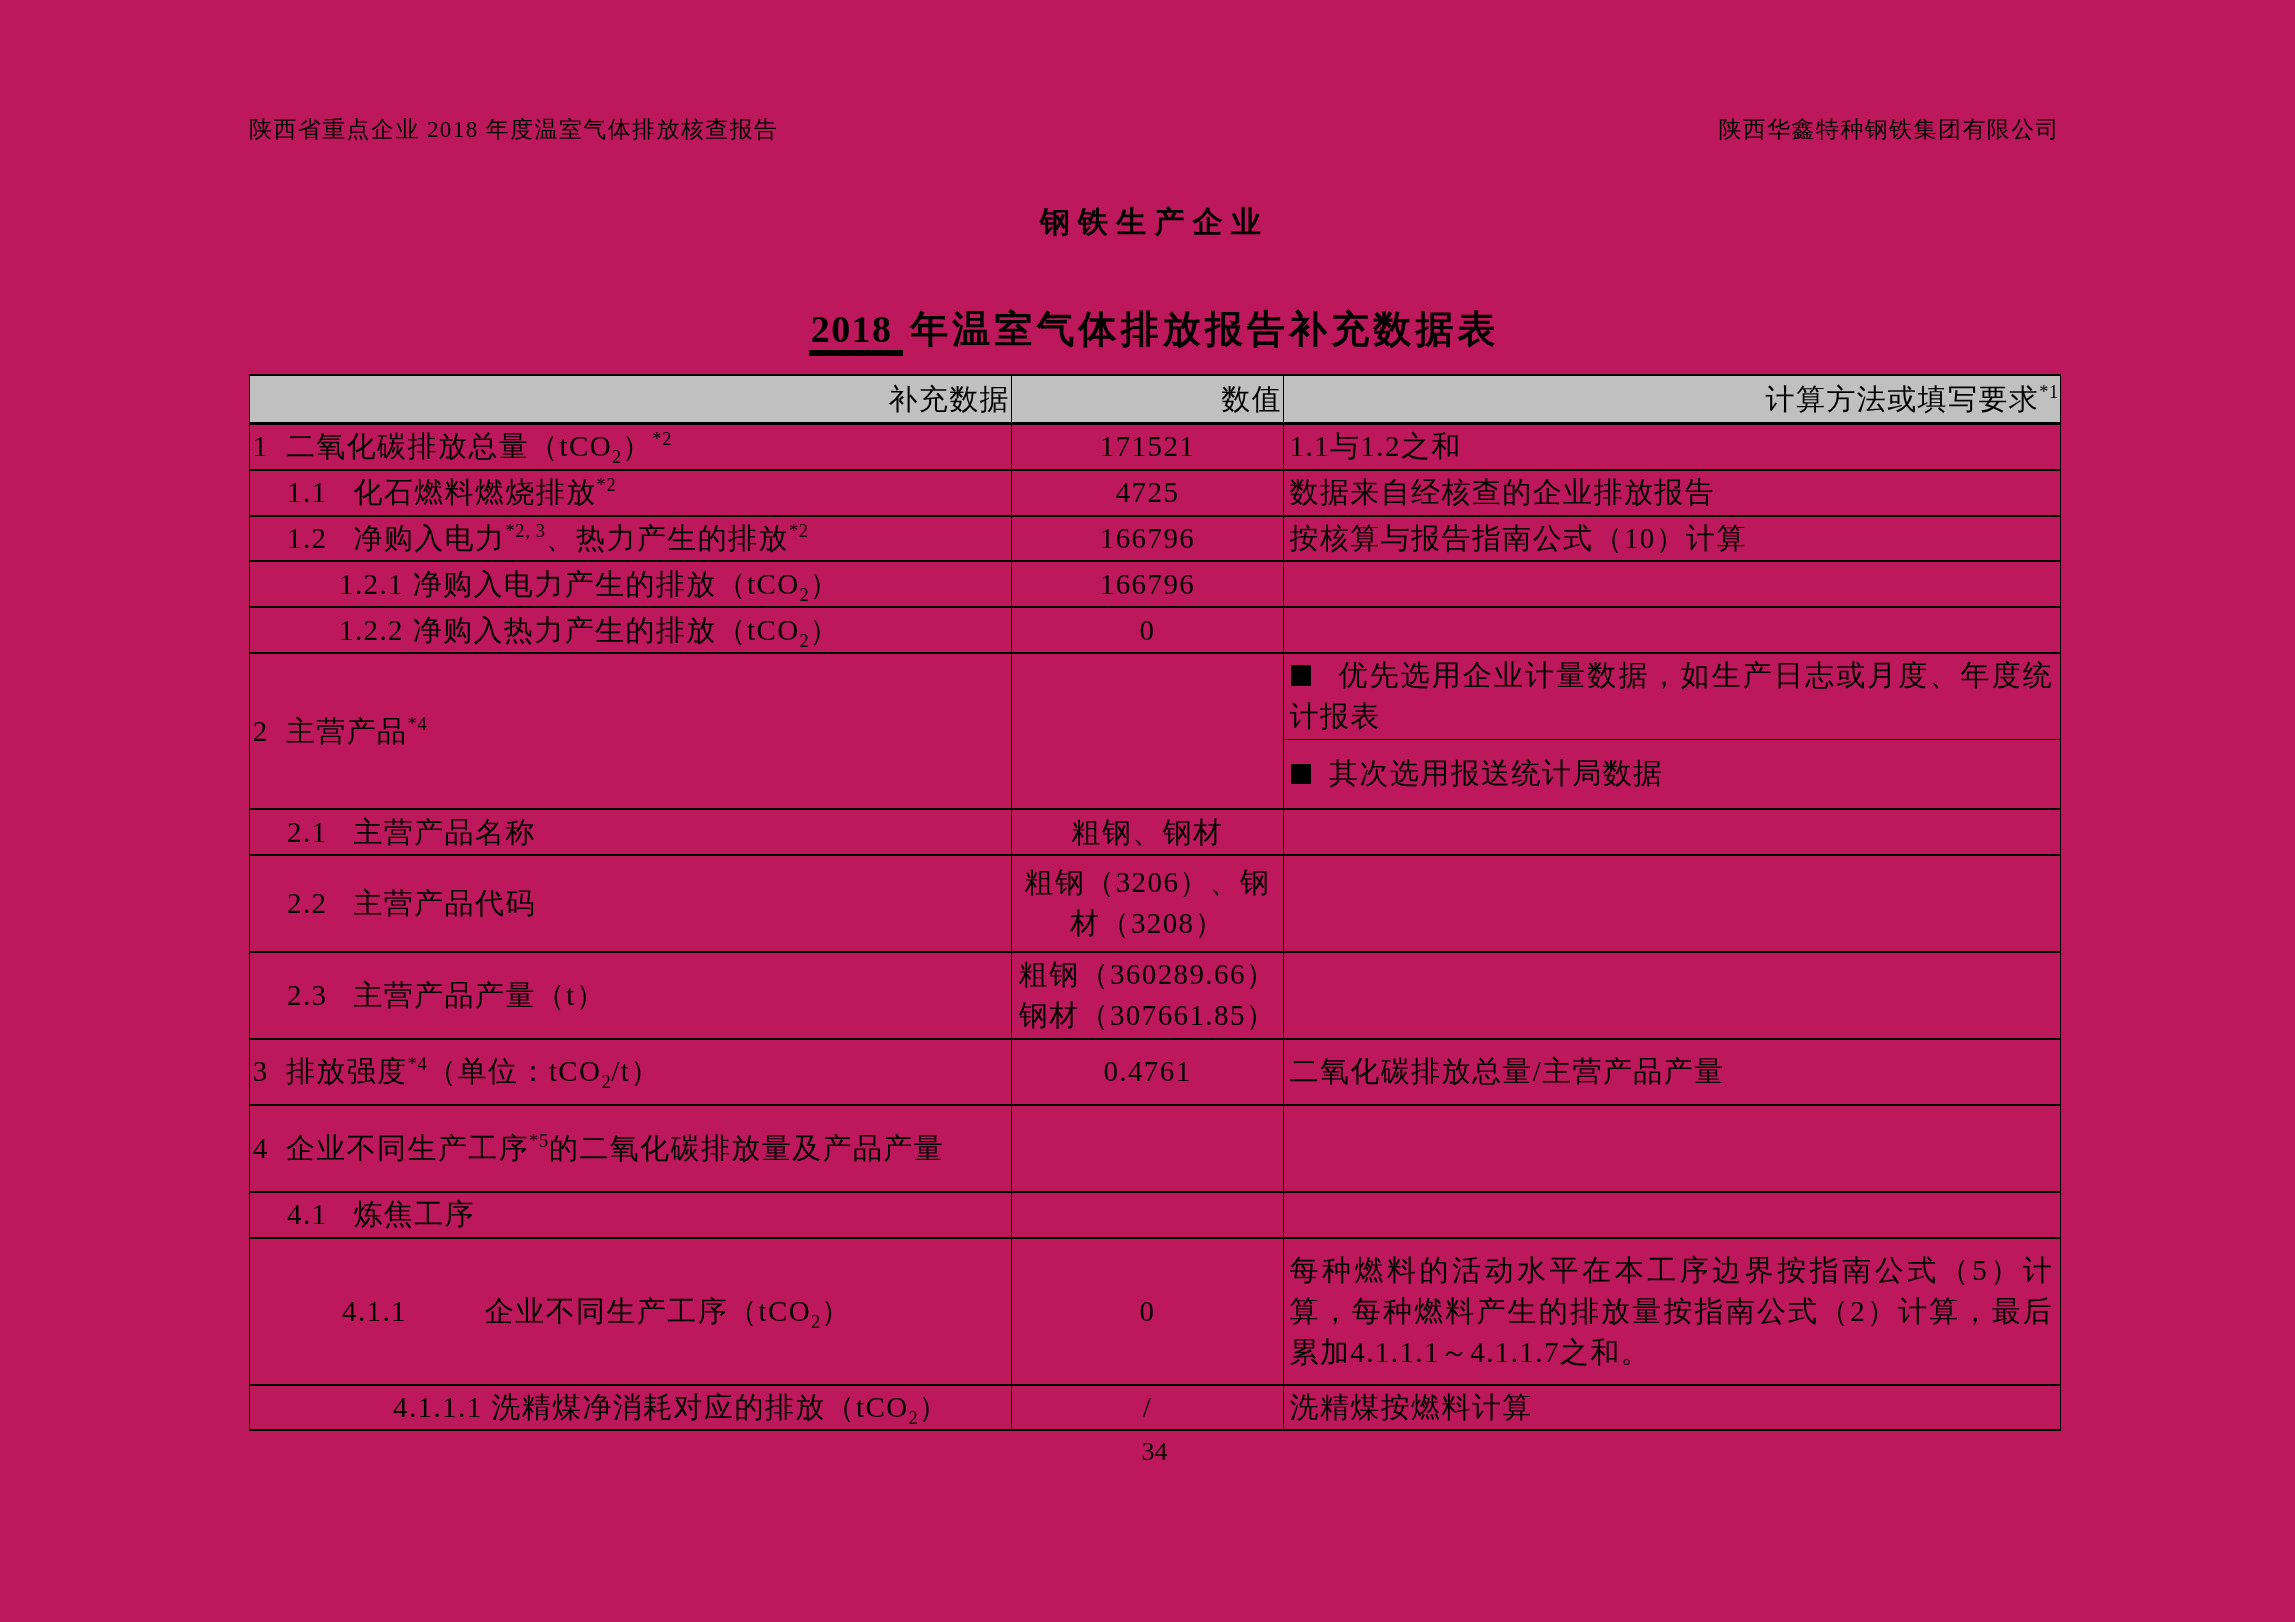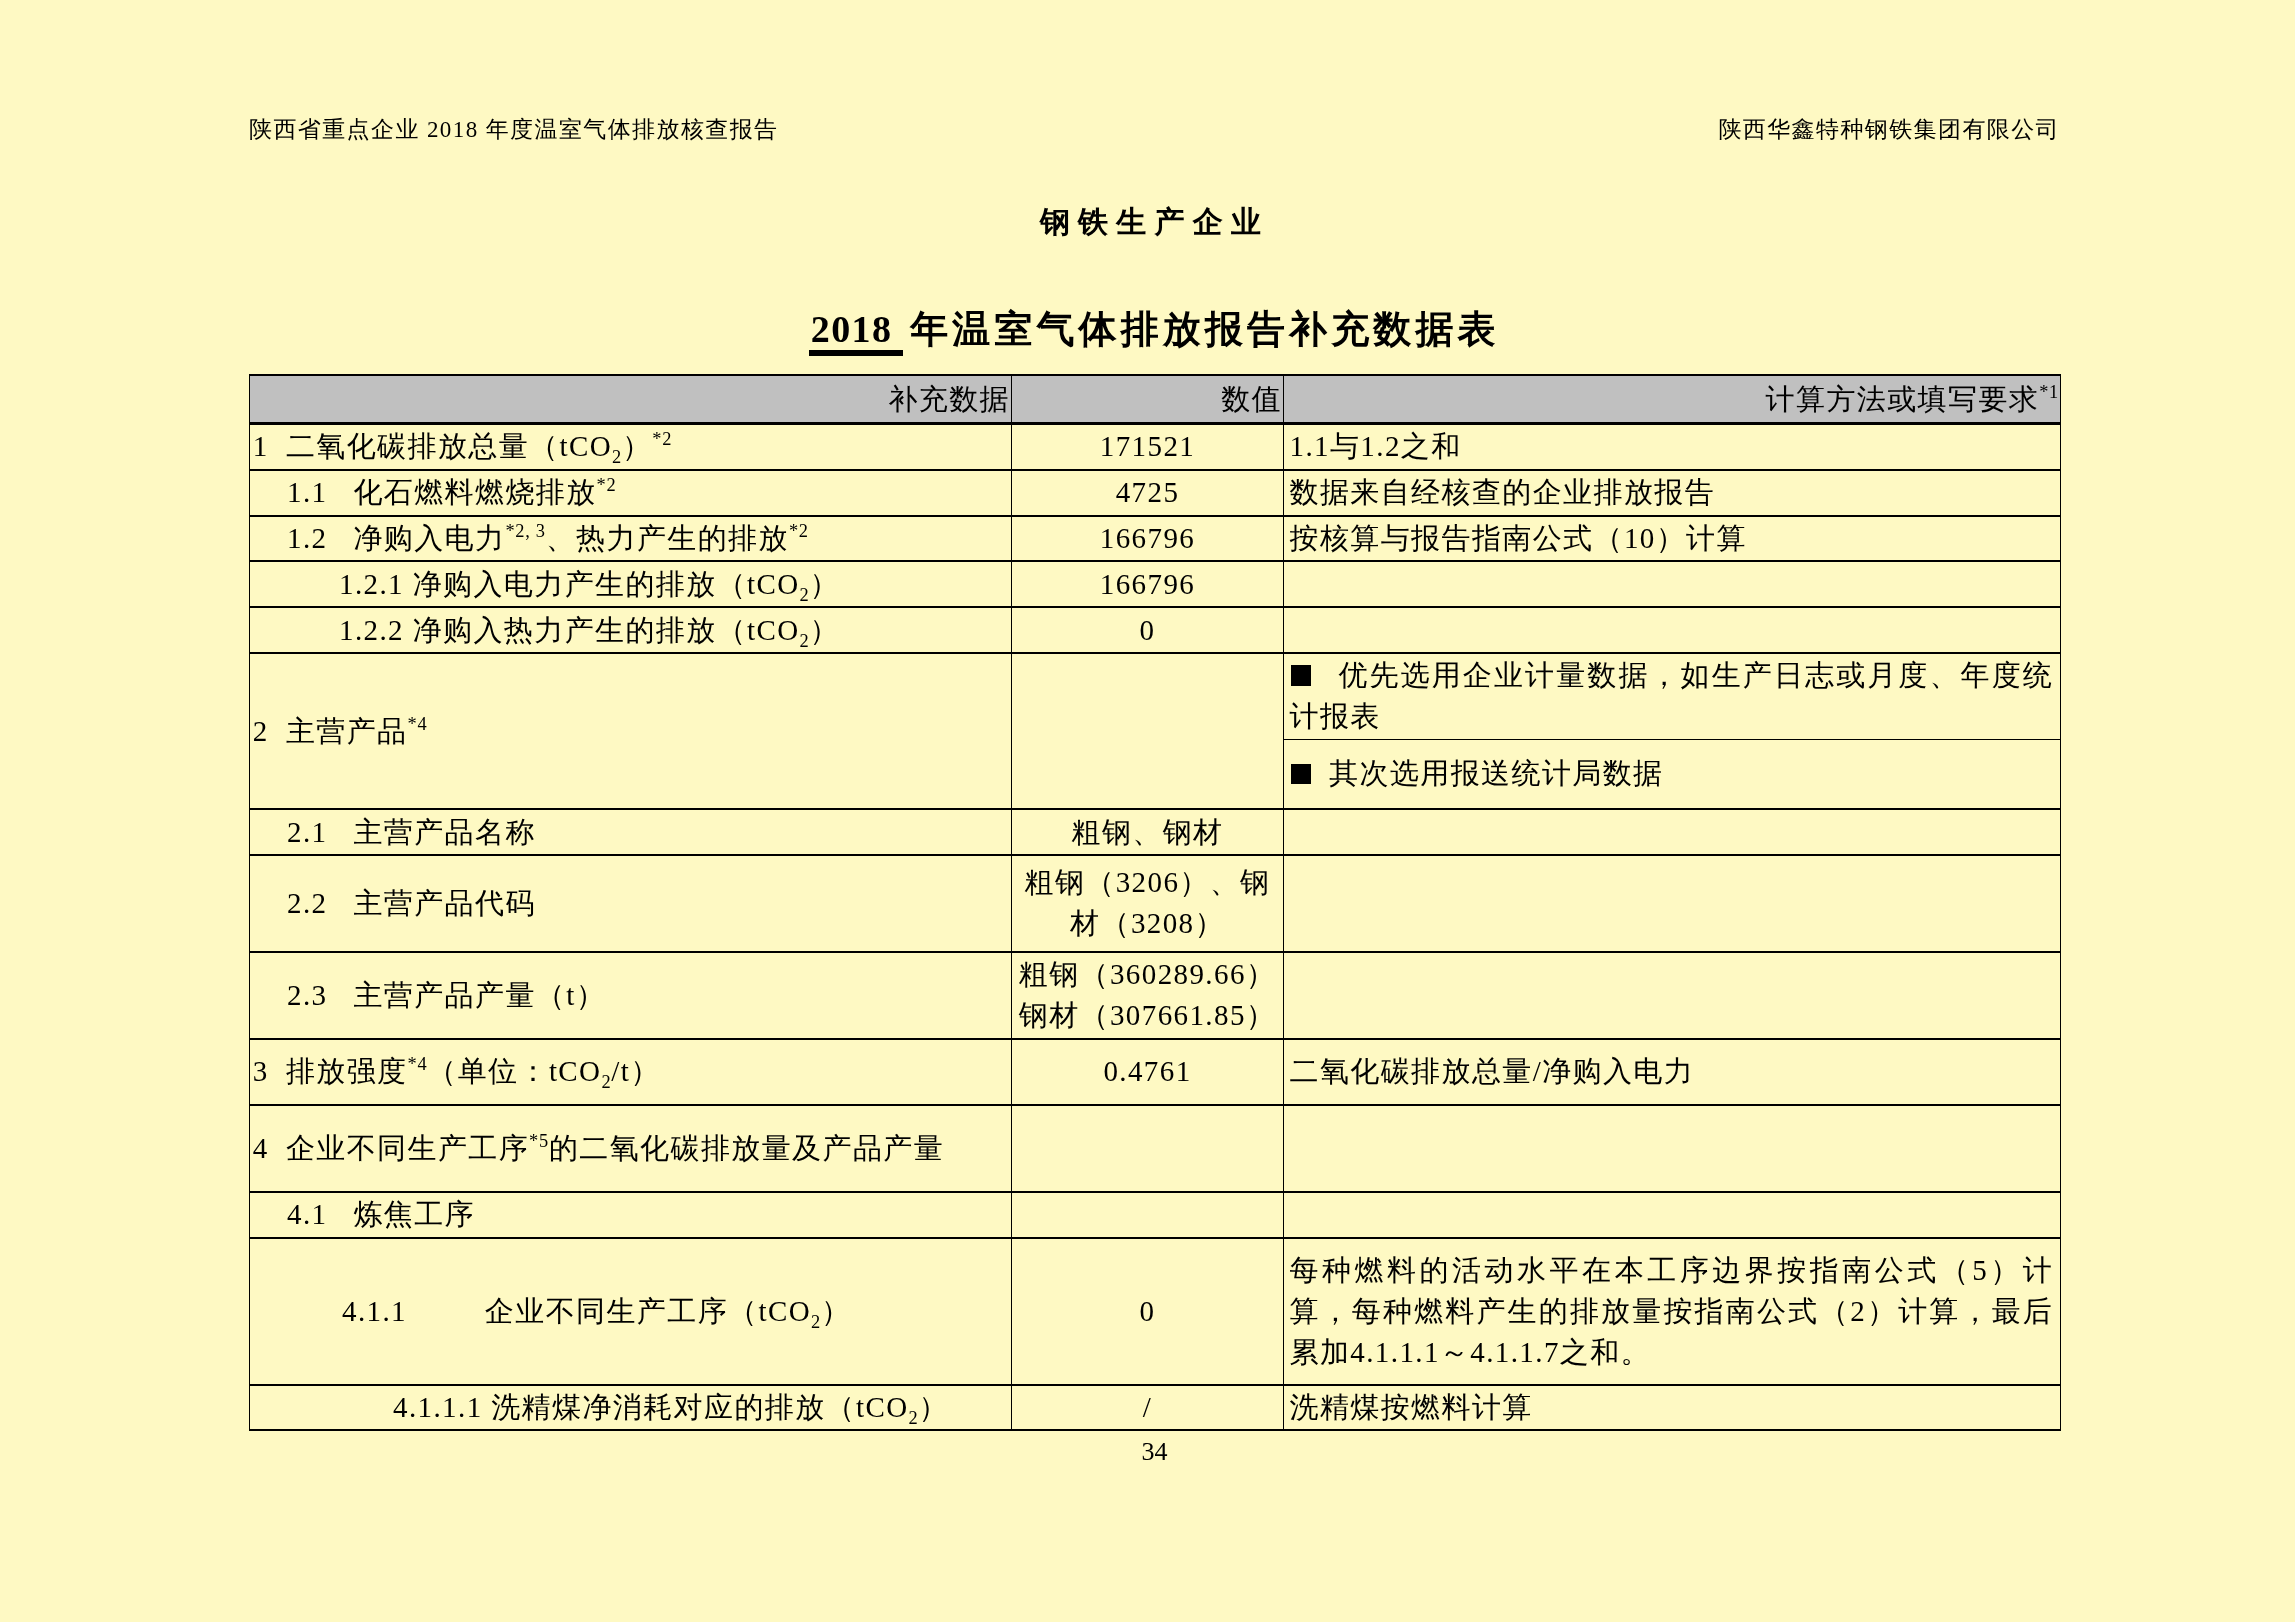--- a/index.html
+++ b/index.html
@@ -2,21 +2,21 @@
 <html style="font-size:11px"><head>
 <meta charset="utf-8">
 <style>
   html,body{margin:0;padding:0;background:#ffffff;}
   body{
     width:2295px;height:1623px;
     font-family:"Liberation Serif","DejaVu Serif",serif;
     color:#000;
     position:relative;
   }
-  .sheet{position:absolute;left:0;top:0;width:2295px;height:1623px;background:#fef9c3;}
+  .sheet{position:absolute;left:0;top:0;width:2295px;height:1623px;background:#be185d;}
 
   
   .doc-header{
     position:absolute;left:249px;top:115px;width:1811px;
     display:flex;justify-content:space-between;align-items:flex-start;
     font-size:23px;line-height:30px;letter-spacing:1.4px;
   }
 
   
   .title{
@@ -171,21 +171,21 @@
         </tr>
         <tr>
           <td class="label ind1"><span>2.3   主营产品产量（t）</span></td>
           <td class="value"><span>粗钢（360289.66）
 钢材（307661.85）</span></td>
           <td class="method"></td>
         </tr>
         <tr>
           <td class="label"><span>3  排放强度</span><span class="sup">*4</span><span>（单位：tCO</span><span class="sub">2</span><span>/t）</span></td>
           <td class="value"><span>0.4761</span></td>
-          <td class="method"><span>二氧化碳排放总量/净购入电力</span></td>
+          <td class="method"><span>二氧化碳排放总量/主营产品产量</span></td>
         </tr>
         <tr>
           <td class="label"><span>4  企业不同生产工序</span><span class="sup">*5</span><span>的二氧化碳排放量及产品产量</span></td>
           <td class="value"></td>
           <td class="method"></td>
         </tr>
         <tr>
           <td class="label ind1"><span>4.1   炼焦工序</span></td>
           <td class="value"></td>
           <td class="method"></td>

